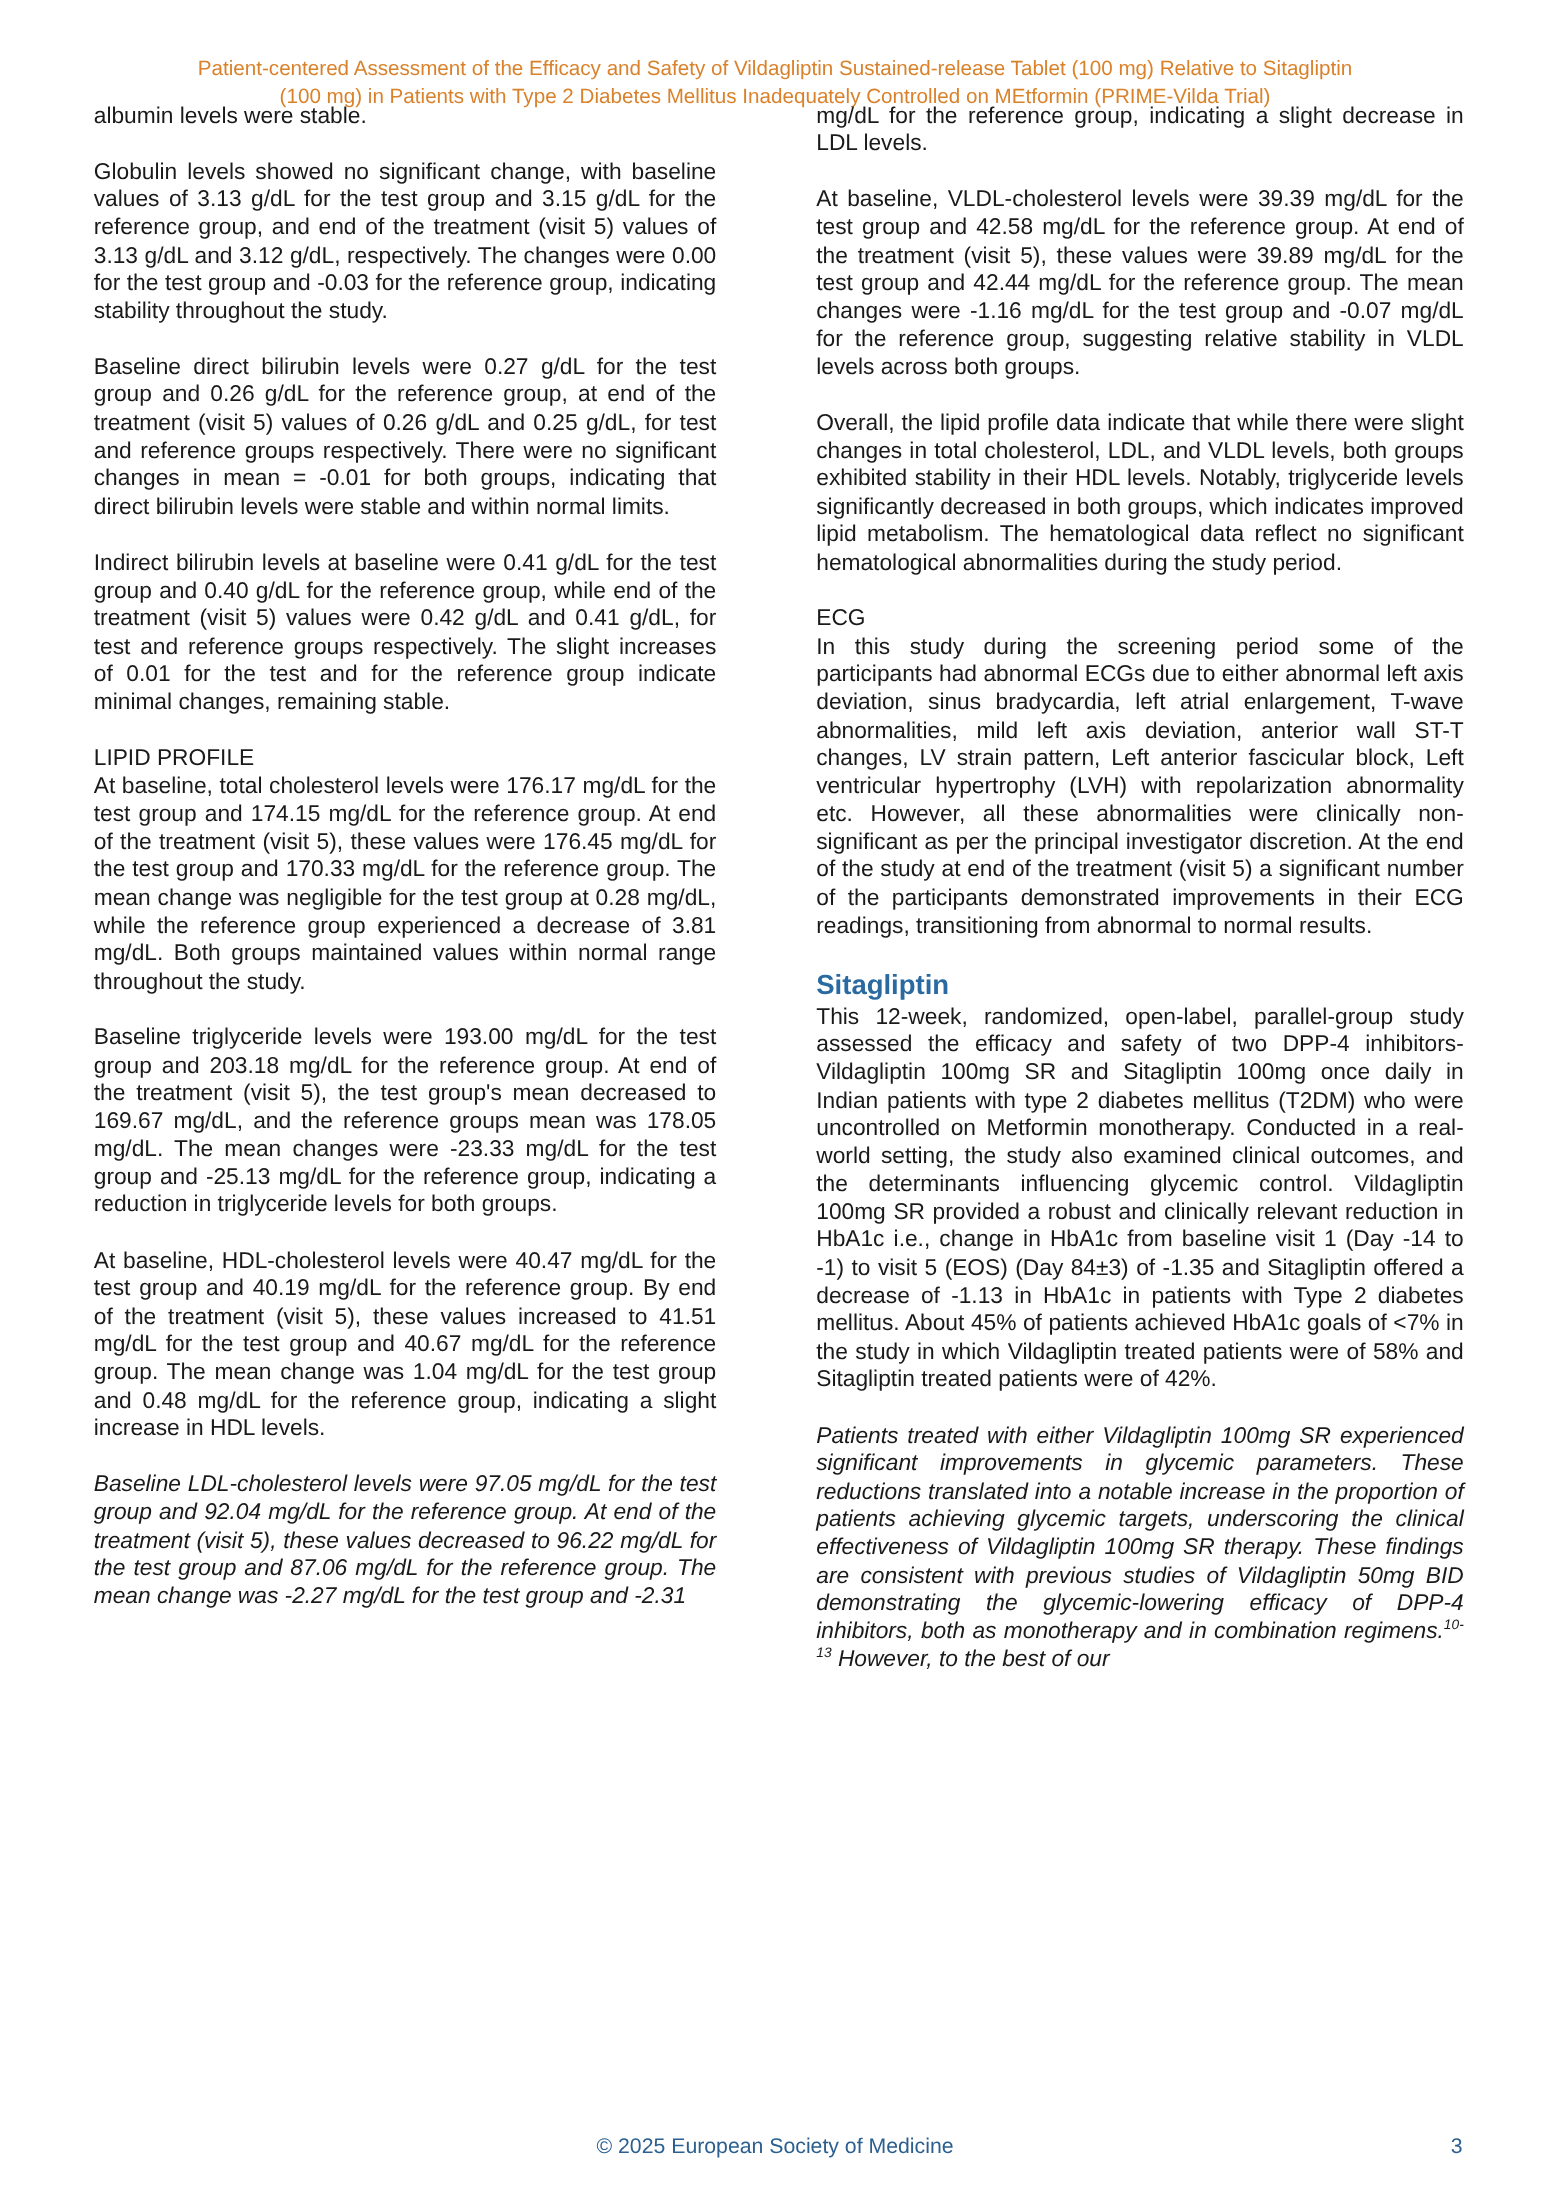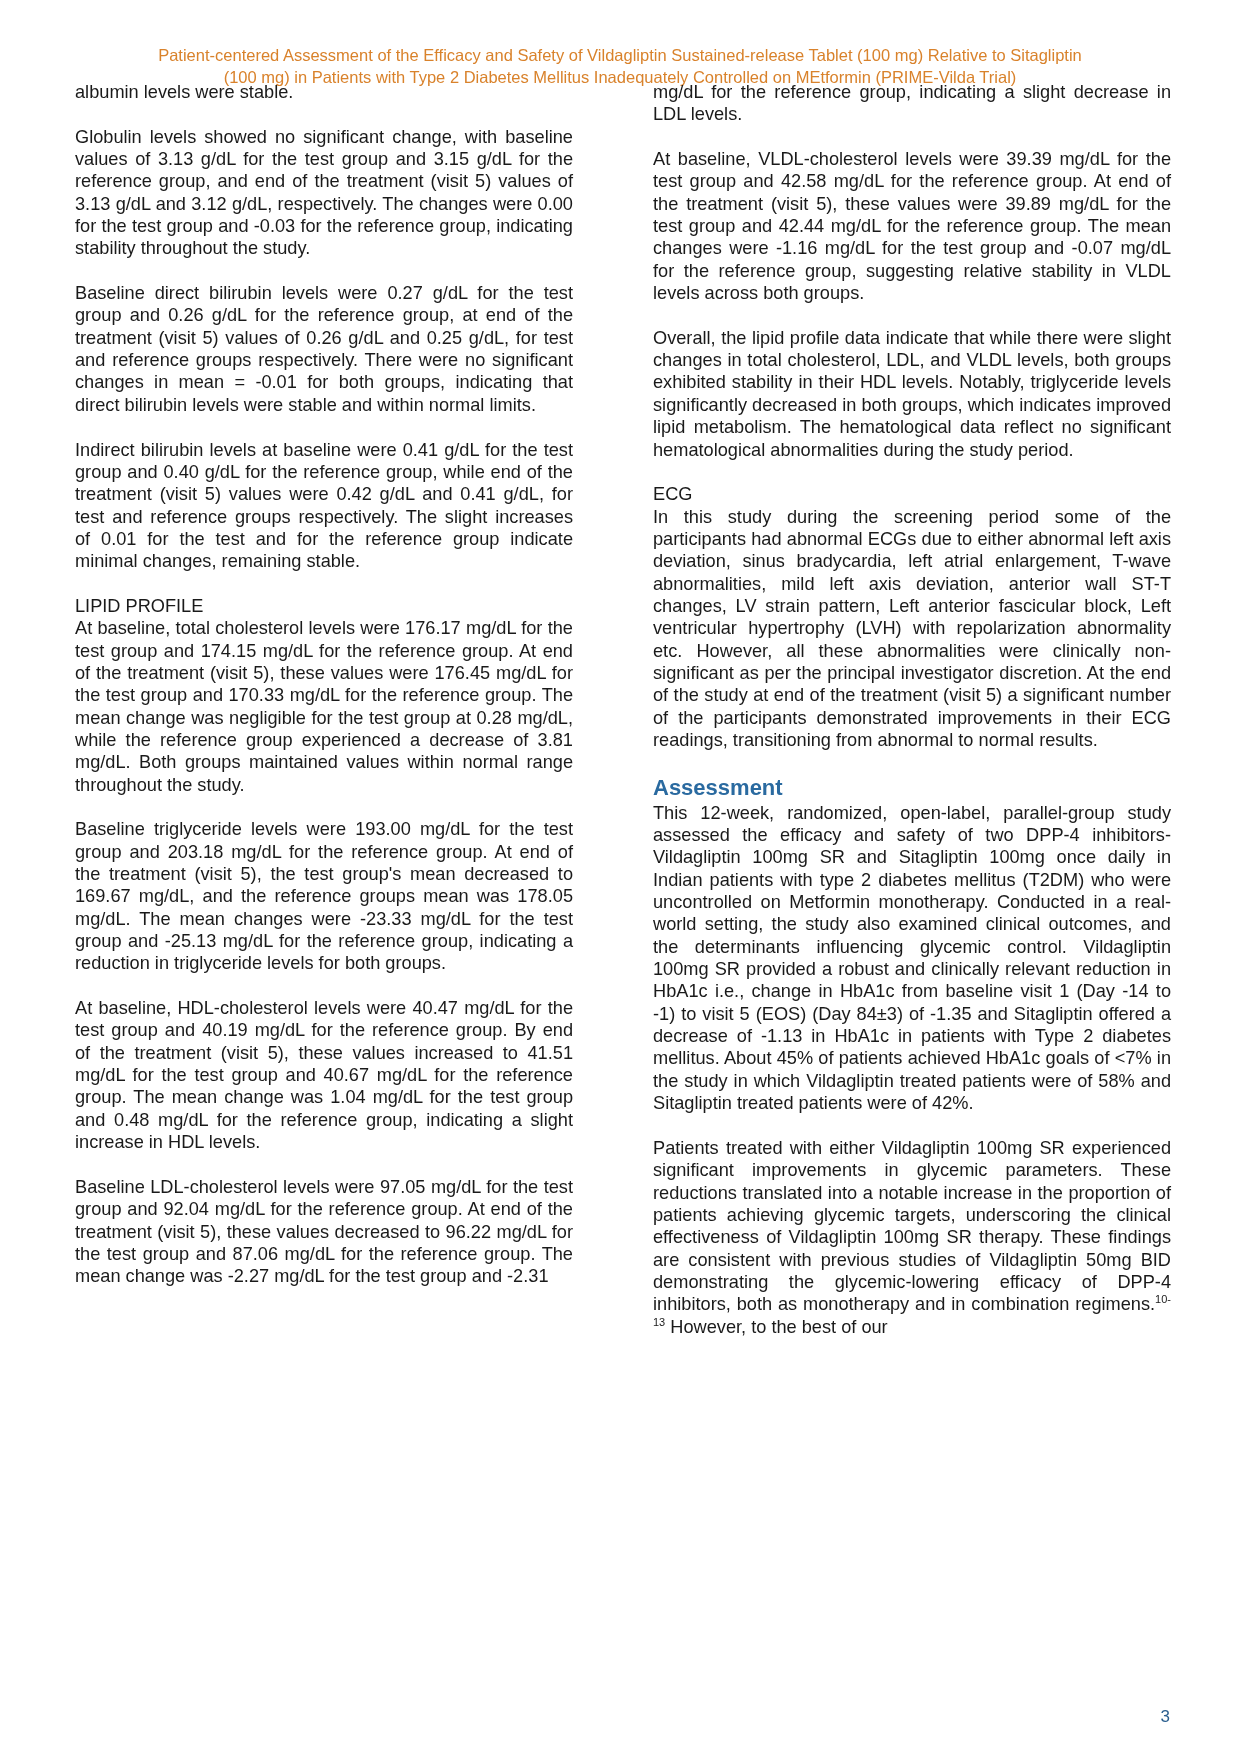--- a/index.html
+++ b/index.html
@@ -5,21 +5,21 @@
   html, body { margin:0; padding:0; background:#ffffff; }
   body { width:1241px; height:1755px; position:relative; overflow:hidden;
          font-family:"DejaVu Sans", sans-serif; color:#1a1a1a; }
   .header { position:absolute; top:44px; left:60px; width:1120px; text-align:center;
             color:#d9822b; font-family:"Liberation Sans", sans-serif; font-size:16.5px; line-height:22px; }
   .col { position:absolute; top:81px; font-family:"Liberation Sans", sans-serif;
          font-size:18.2px; line-height:22.35px; text-align:justify; }
   .col.left { left:75px; width:498px; }
   .col.right { left:653px; width:518px; }
   .col p { margin:0 0 22.35px 0; }
-  .col p.tight { margin-bottom:0; }
+  .col p.tight { margin-bottom:0;font-style:italic; }
   .subhead { margin:0; }
   h2 { margin:4px 0 0 0; font-size:22px; line-height:28px; color:#2a6aa0; font-weight:bold;
        font-family:"Liberation Sans", sans-serif; }
   sup { font-size:11px; line-height:0; }
   .footer { position:absolute; top:1707px; left:60px; width:1120px; height:24px;
             font-family:"Liberation Sans", sans-serif; font-size:17px; color:#2b5f8f; }
   .footer .copy { position:absolute; left:0; width:100%; text-align:center; }
   .footer .page { position:absolute; right:10px; }
 </style>
 </head>
@@ -41,20 +41,21 @@
   <p>At baseline, HDL-cholesterol levels were 40.47 mg/dL for the test group and 40.19 mg/dL for the reference group. By end of the treatment (visit 5), these values increased to 41.51 mg/dL for the test group and 40.67 mg/dL for the reference group. The mean change was 1.04 mg/dL for the test group and 0.48 mg/dL for the reference group, indicating a slight increase in HDL levels.</p>
   <p class="tight">Baseline LDL-cholesterol levels were 97.05 mg/dL for the test group and 92.04 mg/dL for the reference group. At end of the treatment (visit 5), these values decreased to 96.22 mg/dL for the test group and 87.06 mg/dL for the reference group. The mean change was -2.27 mg/dL for the test group and -2.31</p>
 </div>
 
 <div class="col right">
   <p>mg/dL for the reference group, indicating a slight decrease in LDL levels.</p>
   <p>At baseline, VLDL-cholesterol levels were 39.39 mg/dL for the test group and 42.58 mg/dL for the reference group. At end of the treatment (visit 5), these values were 39.89 mg/dL for the test group and 42.44 mg/dL for the reference group. The mean changes were -1.16 mg/dL for the test group and -0.07 mg/dL for the reference group, suggesting relative stability in VLDL levels across both groups.</p>
   <p>Overall, the lipid profile data indicate that while there were slight changes in total cholesterol, LDL, and VLDL levels, both groups exhibited stability in their HDL levels. Notably, triglyceride levels significantly decreased in both groups, which indicates improved lipid metabolism. The hematological data reflect no significant hematological abnormalities during the study period.</p>
   <div class="subhead">ECG</div>
   <p>In this study during the screening period some of the participants had abnormal ECGs due to either abnormal left axis deviation, sinus bradycardia, left atrial enlargement, T-wave abnormalities, mild left axis deviation, anterior wall ST-T changes, LV strain pattern, Left anterior fascicular block, Left ventricular hypertrophy (LVH) with repolarization abnormality etc. However, all these abnormalities were clinically non-significant as per the principal investigator discretion. At the end of the study at end of the treatment (visit 5) a significant number of the participants demonstrated improvements in their ECG readings, transitioning from abnormal to normal results.</p>
-  <h2>Assessment</h2>
+  <h2>Sitagliptin</h2>
   <p>This 12-week, randomized, open-label, parallel-group study assessed the efficacy and safety of two DPP-4 inhibitors- Vildagliptin 100mg SR and Sitagliptin 100mg once daily in Indian patients with type 2 diabetes mellitus (T2DM) who were uncontrolled on Metformin monotherapy. Conducted in a real-world setting, the study also examined clinical outcomes, and the determinants influencing glycemic control. Vildagliptin 100mg SR provided a robust and clinically relevant reduction in HbA1c i.e., change in HbA1c from baseline visit 1 (Day -14 to -1) to visit 5 (EOS) (Day 84±3) of -1.35 and Sitagliptin offered a decrease of -1.13 in HbA1c in patients with Type 2 diabetes mellitus. About 45% of patients achieved HbA1c goals of &lt;7% in the study in which Vildagliptin treated patients were of 58% and Sitagliptin treated patients were of 42%.</p>
   <p class="tight"><span>Patients treated with either Vildagliptin 100mg SR experienced significant improvements in glycemic parameters. These reductions translated into a notable increase in the proportion of patients achieving glycemic targets, underscoring the clinical effectiveness of Vildagliptin 100mg SR therapy. These findings are consistent with previous studies of Vildagliptin 50mg BID demonstrating the glycemic-lowering efficacy of DPP-4 inhibitors, both as monotherapy and in combination regimens.</span><sup>10-13</sup><span> However, to the best of our</span></p>
 </div>
 
 <div class="footer">
+  <span class="copy">© 2025 European Society of Medicine</span>
   <span class="page">3</span>
 </div>
 
 </body></html>

